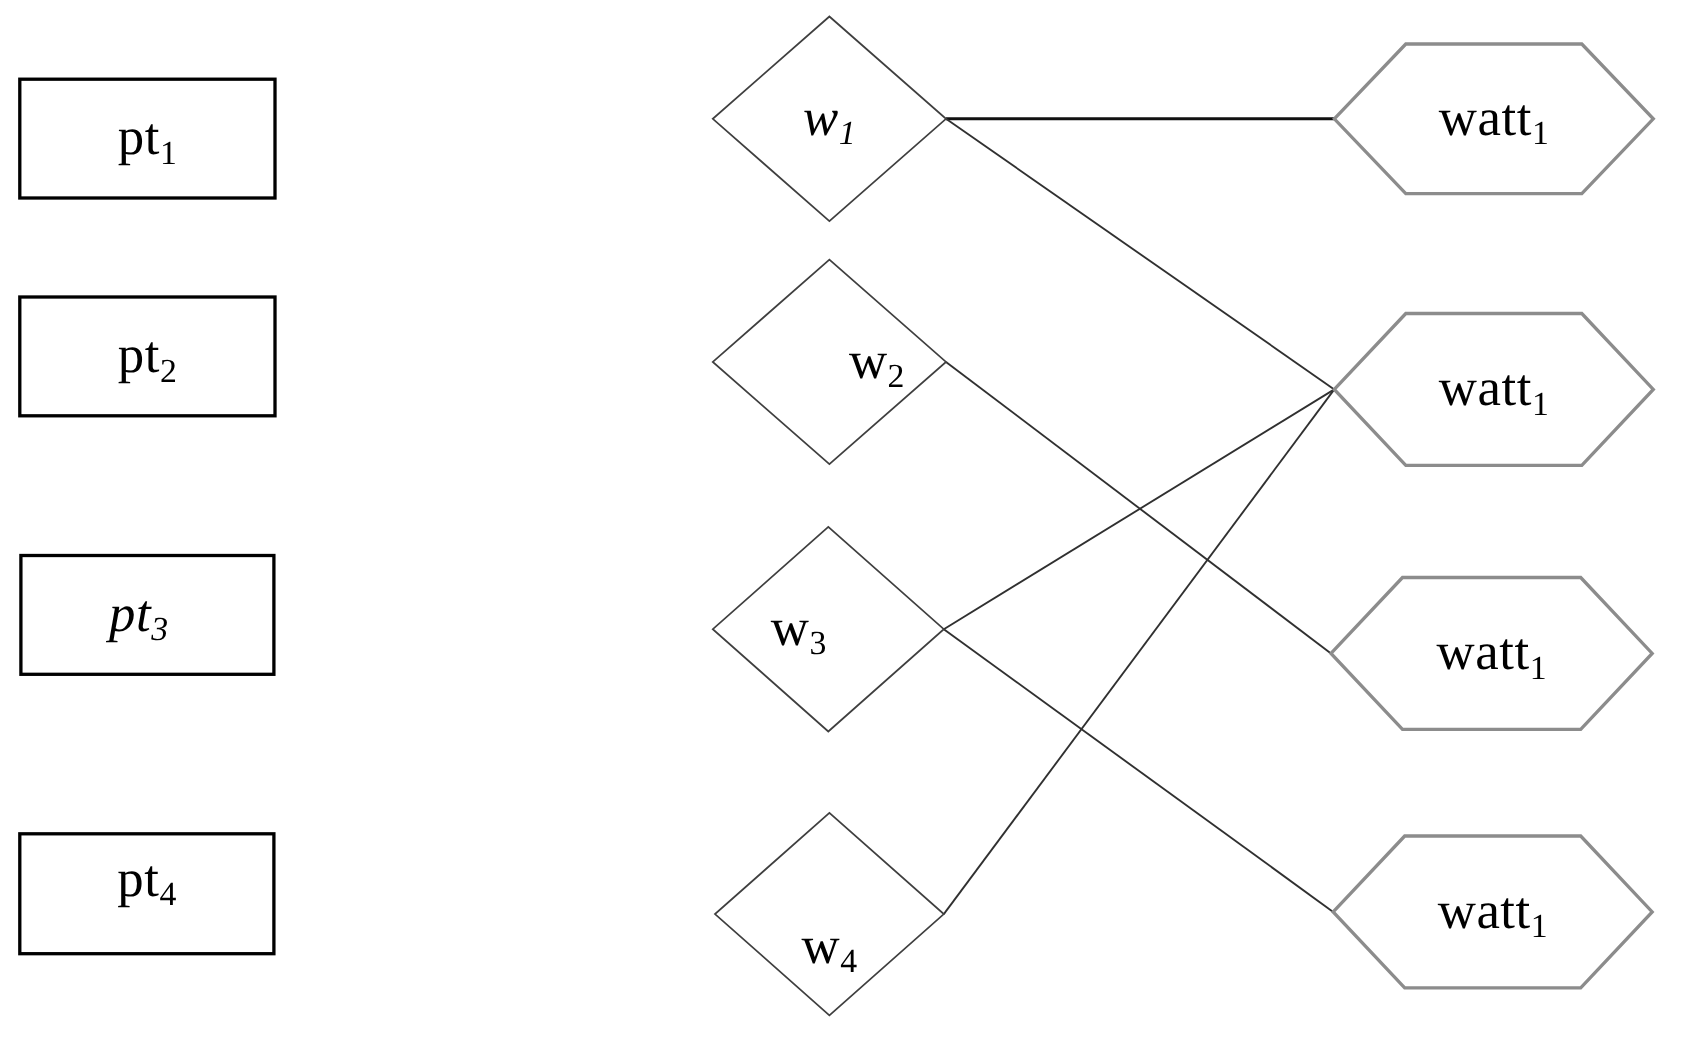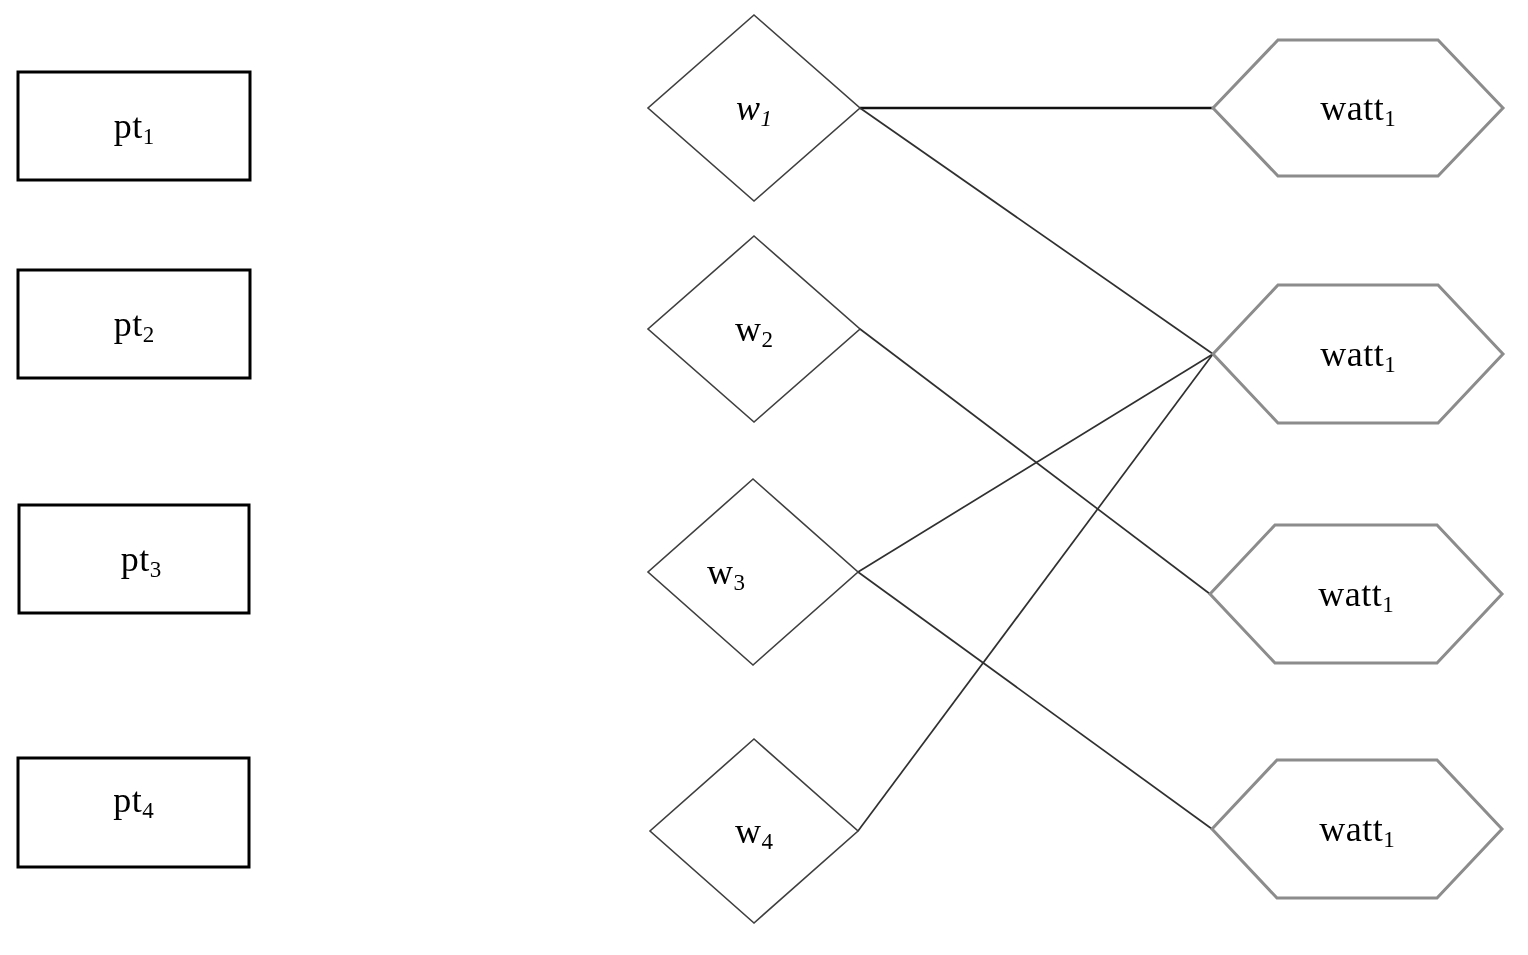--- a/index.html
+++ b/index.html
@@ -16,21 +16,21 @@
     overflow: hidden;
   }
   .canvas svg {
     position: absolute;
     left: 0;
     top: 0;
   }
   .node-label {
     position: absolute;
     transform: translate(-50%, -50%);
-    font-size: 36px;
+    font-size: 48px;
     color: #000000;
     white-space: nowrap;
     line-height: 1;
     letter-spacing: 0.5px;
   }
   .node-label .sub {
     font-size: 0.64em;
     vertical-align: -0.28em;
     letter-spacing: 0;
   }
@@ -55,24 +55,24 @@
       <polygon points="753,479 858,572 753,665 648,572" fill="#ffffff" stroke="#3f3f3f" stroke-width="1.6"></polygon>
       <polygon points="754,739 858,831 754,923 650,831" fill="#ffffff" stroke="#3f3f3f" stroke-width="1.6"></polygon>
       <polygon points="1213,108 1278,40 1438,40 1503,108 1438,176 1278,176" fill="#ffffff" stroke="#8c8c8c" stroke-width="3"></polygon>
       <polygon points="1213,354 1278,285 1438,285 1503,354 1438,423 1278,423" fill="#ffffff" stroke="#8c8c8c" stroke-width="3"></polygon>
       <polygon points="1210,594 1275,525 1437,525 1502,594 1437,663 1275,663" fill="#ffffff" stroke="#8c8c8c" stroke-width="3"></polygon>
       <polygon points="1212,829 1277,760 1437,760 1502,829 1437,898 1277,898" fill="#ffffff" stroke="#8c8c8c" stroke-width="3"></polygon>
     </svg>
   <div id="labels-layer">
       <div class="node-label" style="left: 134px; top: 128px;"><span>pt</span><span class="sub">1</span></div>
       <div class="node-label" style="left: 134px; top: 326px;"><span>pt</span><span class="sub">2</span></div>
-      <div class="node-label" style="left: 141px; top: 561px;"><span>pt</span><span class="sub">3</span></div>
+      <div class="node-label" style="left: 126px; top: 561px; font-style: italic;"><span>pt</span><span class="sub">3</span></div>
       <div class="node-label" style="left: 133.5px; top: 802px;"><span>pt</span><span class="sub">4</span></div>
       <div class="node-label" style="left: 754px; top: 110px; font-style: italic;"><span>w</span><span class="sub">1</span></div>
-      <div class="node-label" style="left: 754px; top: 331px; font-family: Liberation Serif, serif;"><span>w</span><span class="sub">2</span></div>
+      <div class="node-label" style="left: 797px; top: 331px; font-family: Liberation Serif, serif;"><span>w</span><span class="sub">2</span></div>
       <div class="node-label" style="left: 726px; top: 574px;"><span>w</span><span class="sub">3</span></div>
-      <div class="node-label" style="left: 754px; top: 833px; text-align: right;"><span>w</span><span class="sub">4</span></div>
+      <div class="node-label" style="left: 754px; top: 863px; text-align: right;"><span>w</span><span class="sub">4</span></div>
       <div class="node-label" style="left: 1358px; top: 110px;"><span>watt</span><span class="sub">1</span></div>
       <div class="node-label" style="left: 1358px; top: 356px;"><span>watt</span><span class="sub">1</span></div>
       <div class="node-label" style="left: 1356px; top: 596px;"><span>watt</span><span class="sub">1</span></div>
       <div class="node-label" style="left: 1357px; top: 831px;"><span>watt</span><span class="sub">1</span></div>
     </div>
 </div>
 
 </body></html>

